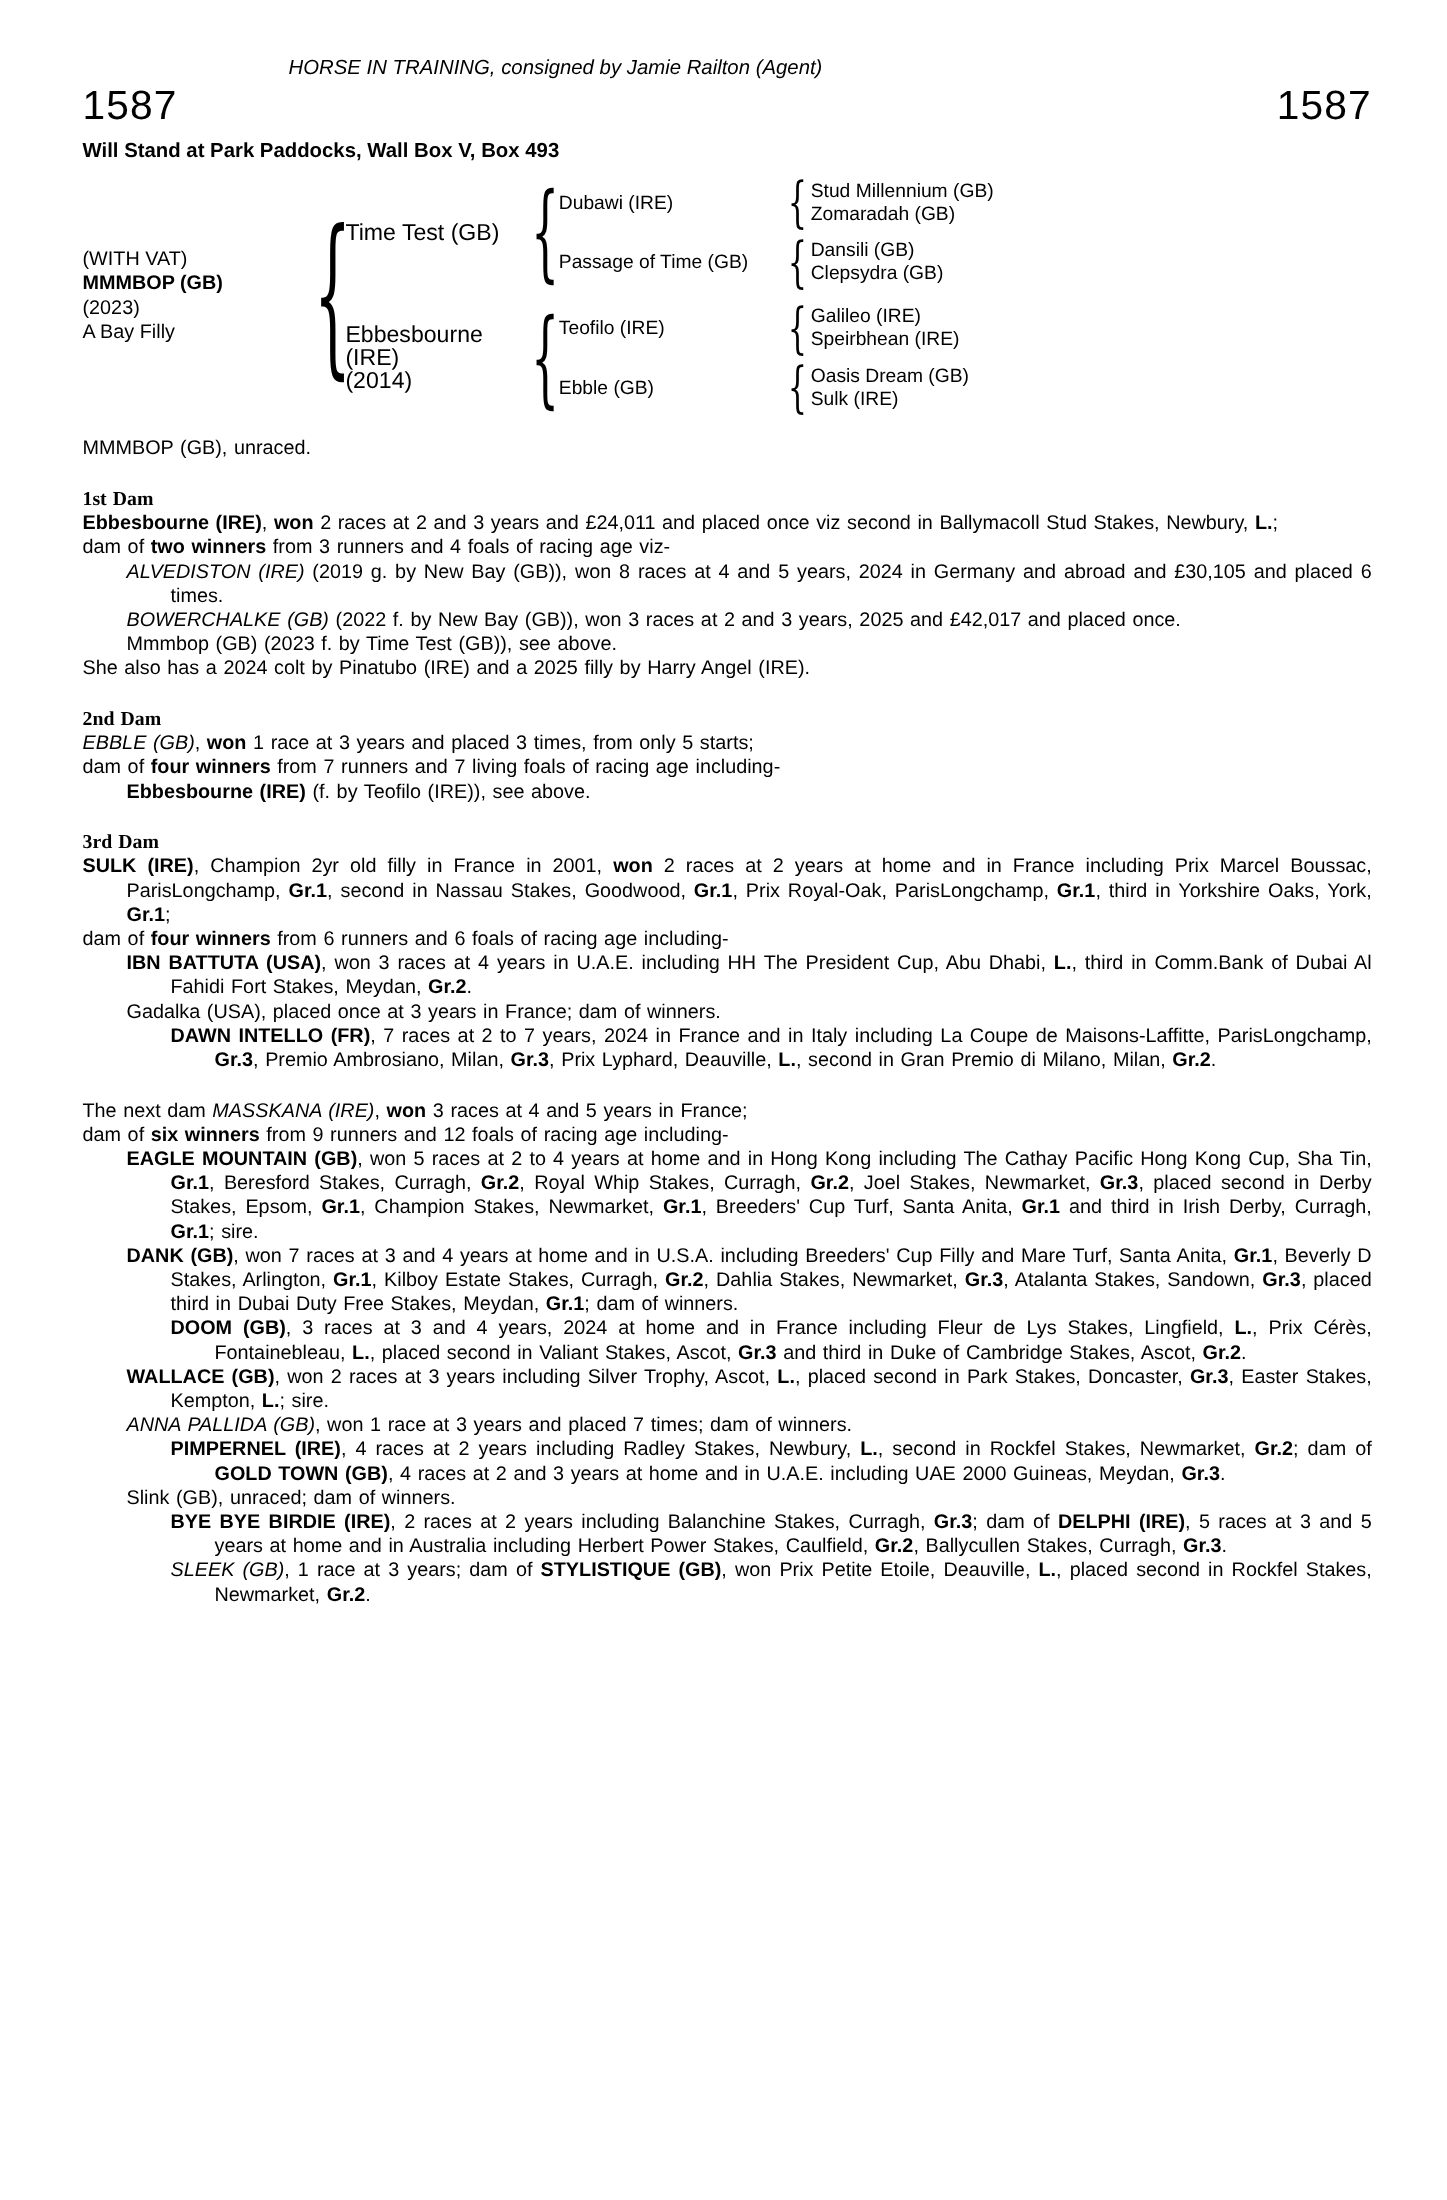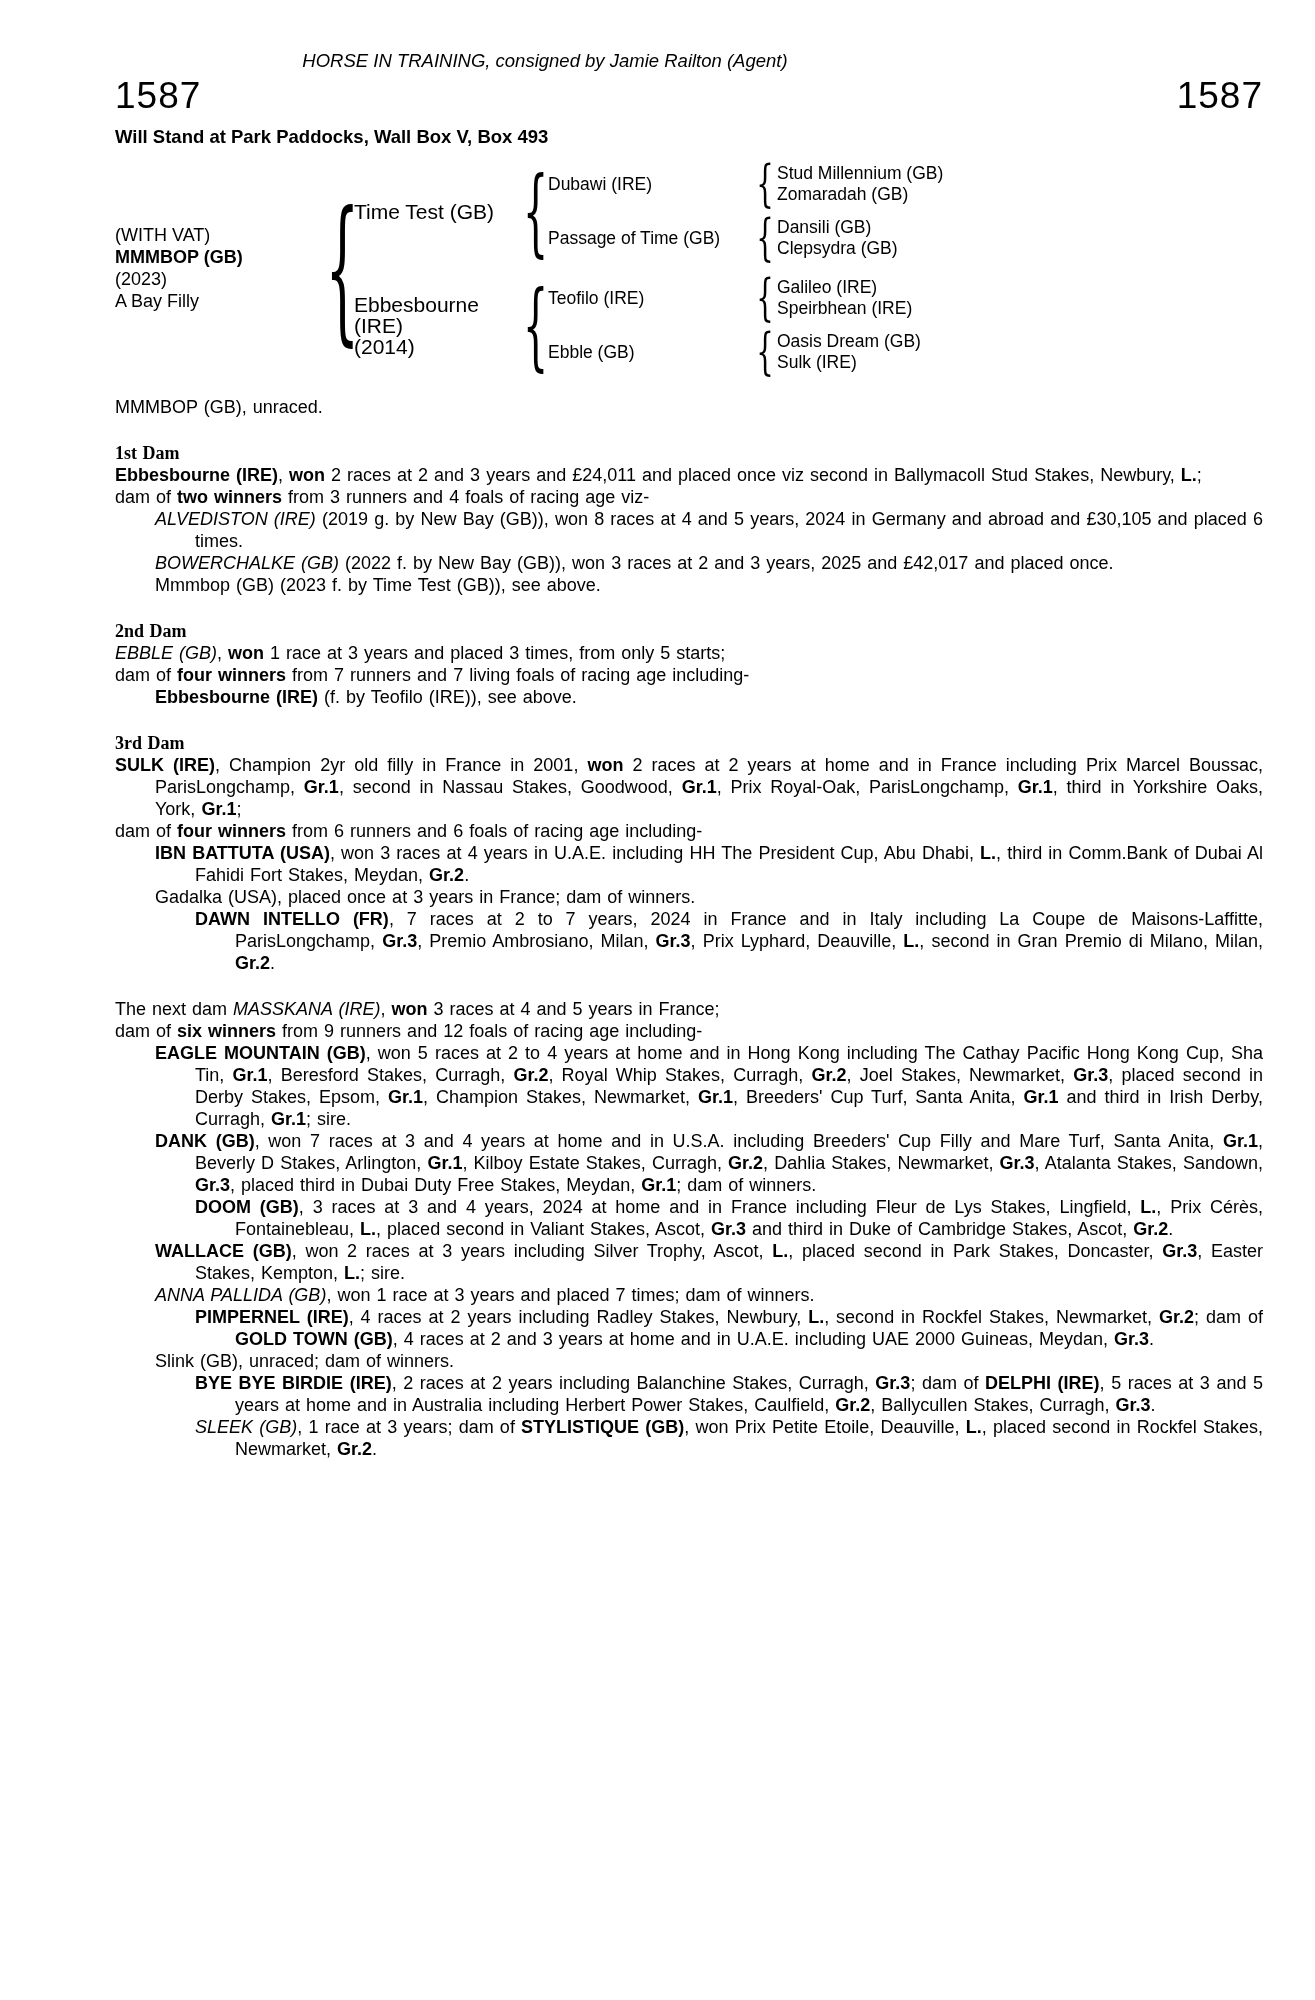--- a/index.html
+++ b/index.html
@@ -6,21 +6,21 @@
   html, body { background: #ffffff; }
   body {
     width: 1315px;
     height: 2000px;
     color: #000;
     font-family: "Liberation Sans", sans-serif;
     font-size: 18px;
     line-height: 22px;
     overflow: hidden;
   }
-  .page { padding: 50px 52px 0 75px; margin-left: 40px; }
+  .page { padding: 50px 68px 0 75px; }
 
   .consign-header {
     width: 860px;
     text-align: center;
     font-style: italic;
     font-size: 18.5px;
   }
   .lot-row {
     display: flex;
     justify-content: space-between;
@@ -179,20 +179,21 @@
 
 
   <div class="blocks">
       <div class="blk blk-para ind0"><span>MMMBOP (GB), unraced.</span></div>
       <div class="blk blk-heading ind0 gap"><span>1st Dam</span></div>
       <div class="blk blk-para ind0"><span class="b">Ebbesbourne (IRE)</span><span>, </span><span class="b">won</span><span> 2 races at 2 and 3 years and £24,011 and placed once viz second in Ballymacoll Stud Stakes, Newbury, </span><span class="b">L.</span><span>;</span></div>
       <div class="blk blk-para ind0"><span>dam of </span><span class="b">two winners</span><span> from 3 runners and 4 foals of racing age viz-</span></div>
       <div class="blk blk-para ind1"><span class="i">ALVEDISTON (IRE)</span><span> (2019 g. by New Bay (GB)), won 8 races at 4 and 5 years, 2024 in Germany and abroad and £30,105 and placed 6 times.</span></div>
       <div class="blk blk-para ind1"><span class="i">BOWERCHALKE (GB)</span><span> (2022 f. by New Bay (GB)), won 3 races at 2 and 3 years, 2025 and £42,017 and placed once.</span></div>
       <div class="blk blk-para ind1"><span>Mmmbop (GB) (2023 f. by Time Test (GB)), see above.</span></div>
+      <div class="blk blk-para ind0"><span>She also has a 2024 colt by Pinatubo (IRE) and a 2025 filly by Harry Angel (IRE).</span></div>
       <div class="blk blk-heading ind0 gap"><span>2nd Dam</span></div>
       <div class="blk blk-para ind0"><span class="i">EBBLE (GB)</span><span>, </span><span class="b">won</span><span> 1 race at 3 years and placed 3 times, from only 5 starts;</span></div>
       <div class="blk blk-para ind0"><span>dam of </span><span class="b">four winners</span><span> from 7 runners and 7 living foals of racing age including-</span></div>
       <div class="blk blk-para ind1"><span class="b">Ebbesbourne (IRE)</span><span> (f. by Teofilo (IRE)), see above.</span></div>
       <div class="blk blk-heading ind0 gap"><span>3rd Dam</span></div>
       <div class="blk blk-para ind0"><span class="b">SULK (IRE)</span><span>, Champion 2yr old filly in France in 2001, </span><span class="b">won</span><span> 2 races at 2 years at home and in France including Prix Marcel Boussac, ParisLongchamp, </span><span class="b">Gr.1</span><span>, second in Nassau Stakes, Goodwood, </span><span class="b">Gr.1</span><span>, Prix Royal-Oak, ParisLongchamp, </span><span class="b">Gr.1</span><span>, third in Yorkshire Oaks, York, </span><span class="b">Gr.1</span><span>;</span></div>
       <div class="blk blk-para ind0"><span>dam of </span><span class="b">four winners</span><span> from 6 runners and 6 foals of racing age including-</span></div>
       <div class="blk blk-para ind1"><span class="b">IBN BATTUTA (USA)</span><span>, won 3 races at 4 years in U.A.E. including HH The President Cup, Abu Dhabi, </span><span class="b">L.</span><span>, third in Comm.Bank of Dubai Al Fahidi Fort Stakes, Meydan, </span><span class="b">Gr.2</span><span>.</span></div>
       <div class="blk blk-para ind1"><span>Gadalka (USA), placed once at 3 years in France; dam of winners.</span></div>
       <div class="blk blk-para ind2"><span class="b">DAWN INTELLO (FR)</span><span>, 7 races at 2 to 7 years, 2024 in France and in Italy including La Coupe de Maisons-Laffitte, ParisLongchamp, </span><span class="b">Gr.3</span><span>, Premio Ambrosiano, Milan, </span><span class="b">Gr.3</span><span>, Prix Lyphard, Deauville, </span><span class="b">L.</span><span>, second in Gran Premio di Milano, Milan, </span><span class="b">Gr.2</span><span>.</span></div>

